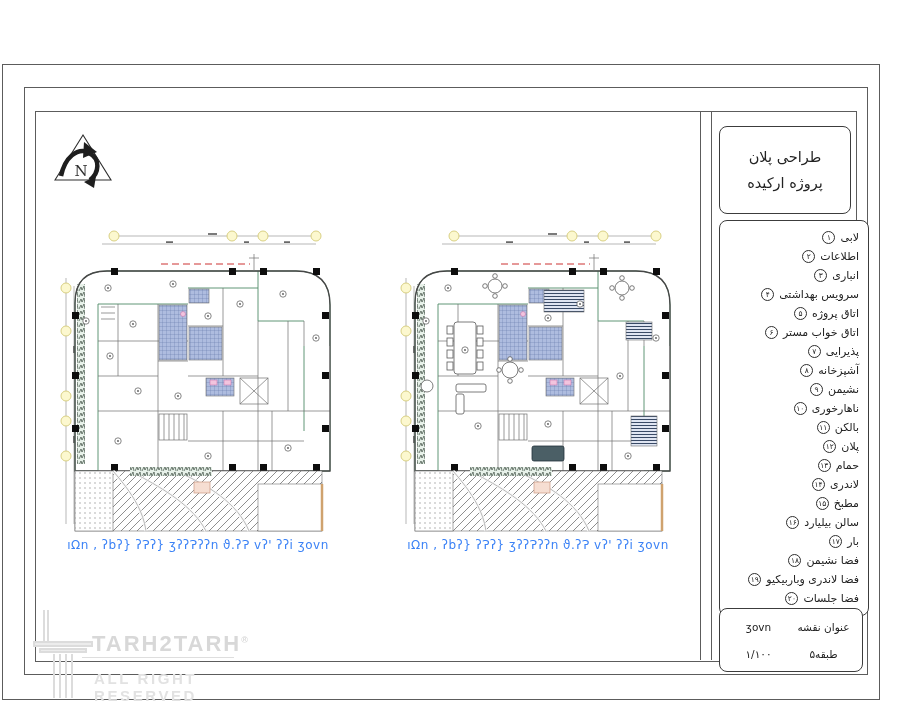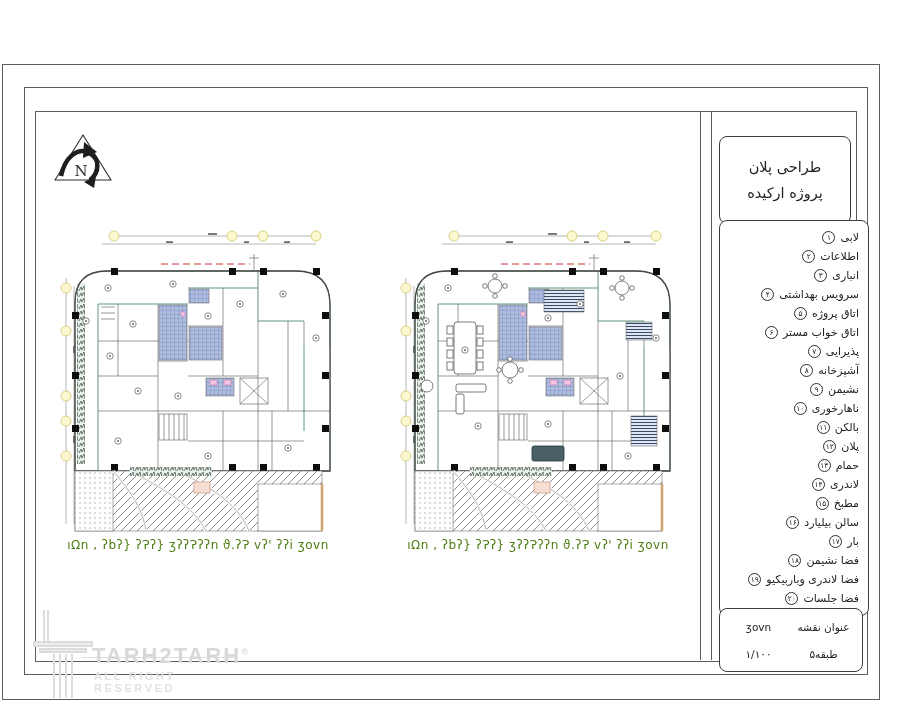--- a/index.html
+++ b/index.html
@@ -10,29 +10,29 @@
   .rbox{position:absolute;border:1.4px solid #3c3c3c;border-radius:8px;background:#fff;}
   .titlebox{display:flex;flex-direction:column;align-items:center;justify-content:center;
             gap:10px;font-size:14.5px;direction:rtl;}
   .legend{display:flex;flex-direction:column;justify-content:space-around;padding:7px 9px;}
   .lrow{display:flex;justify-content:flex-end;align-items:center;gap:5px;height:15px;}
   .lnum{width:11px;height:11px;min-width:11px;border:1px solid #2e2e2e;border-radius:50%;
         display:flex;align-items:center;justify-content:center;font-size:7.5px;line-height:1;}
   .llabel{font-size:11px;direction:rtl;white-space:nowrap;}
   .footergrid{display:grid;grid-template-columns:1fr 1fr;grid-template-rows:1fr 1fr;
               direction:rtl;align-items:center;justify-items:center;font-size:10.5px;padding:4px 6px;}
-  .caption{position:absolute;width:280px;text-align:center;font-size:12px;color:#4d7c0f;
+  .caption{position:absolute;width:280px;text-align:center;font-size:12px;color:#3b82f6;
            letter-spacing:.5px;white-space:nowrap;font-family:"DejaVu Sans",sans-serif;}
   
   .logo{position:absolute;left:32px;top:610px;width:210px;height:100px;}
   .logo .hline{position:absolute;left:50px;top:47px;width:152px;height:1px;background:#dedede;}
-  .logo .name{position:absolute;left:60px;top:33px;font-size:22px;font-weight:bold;
+  .logo .name{position:absolute;left:60px;top:21px;font-size:22px;font-weight:bold;
               color:#d8d8d8;letter-spacing:2px;font-family:"Liberation Sans",sans-serif;}
   .logo .reg{font-size:9px;vertical-align:super;}
-  .logo .sub{position:absolute;left:62px;top:60px;font-size:11px;font-weight:bold;
+  .logo .sub{position:absolute;left:62px;top:60px;font-size:15px;font-weight:bold;
              color:#e2e2e2;letter-spacing:2.6px;font-family:"Liberation Sans",sans-serif;}
   
   .dim{stroke:#9a9a9a;stroke-width:.7;fill:none}
   .bub{fill:#fcf8cf;stroke:#d9d083;stroke-width:1}
   .outw{fill:none;stroke:#474747;stroke-width:1.3}
   .wall{stroke:#6f6f6f;stroke-width:.7;fill:none}
   .thin{stroke:#6f6f6f;stroke-width:.6}
   .gw{stroke:#4f8a66;stroke-width:.9;fill:none}
   .col{fill:#0d0d0d}
   .rdash{stroke:#cc3333;stroke-width:1;stroke-dasharray:7 4;fill:none}
@@ -384,21 +384,21 @@
       <rect x="200" y="258" width="64" height="47" fill="#fff" class="thin"></rect>
       <rect x="72" y="241" width="82" height="9" fill="url(#sc)"></rect>
       <rect x="136" y="256" width="16" height="11" fill="#f6ded2" stroke="#cc9982" stroke-width=".7"></rect>
       <path d="M264,258 V305" stroke="#cfa26e" stroke-width="2.5"></path>
     </g>
   </svg>
 
   <div class="caption" style="left:58px;top:538px;">ıΩn , ʔbʔ} ʔɁʔ} ʒʔʔɁʔʔn ϑ.ʔɁ vʔ' ʔʔi ʒovn</div>
   <div class="caption" style="left:398px;top:538px;">ıΩn , ʔbʔ} ʔɁʔ} ʒʔʔɁʔʔn ϑ.ʔɁ vʔ' ʔʔi ʒovn</div>
 
-  <div class="rbox titlebox" style="left:719px;top:136px;width:130px;height:86px;text-align:center;">
+  <div class="rbox titlebox" style="left:719px;top:126px;width:130px;height:86px;text-align:center;">
     <div>طراحی پلان</div>
     <div>پروژه ارکیده</div>
   </div>
 
   <div class="rbox legend" style="left:719px;top:220px;width:130px;height:380px;">
 
       <div class="lrow">
         <span class="lnum">۱</span>
         <span class="llabel">لابی</span>
       </div>

